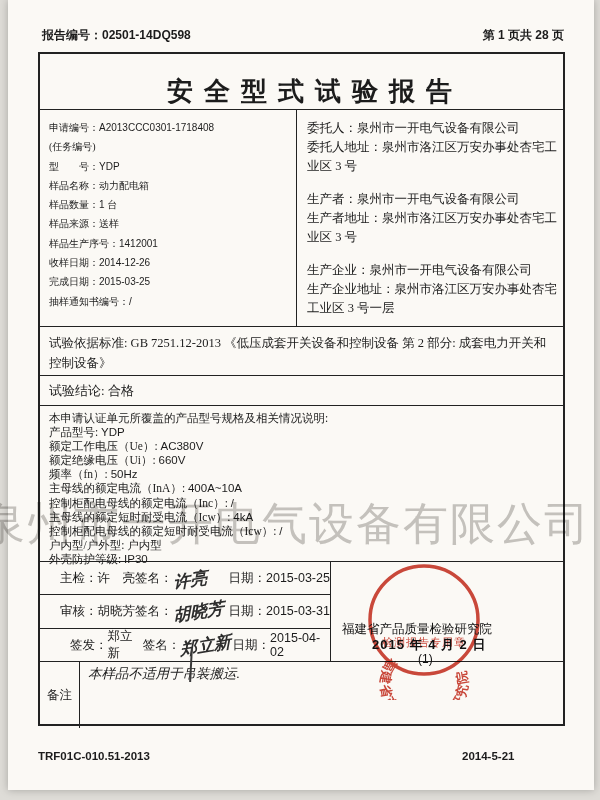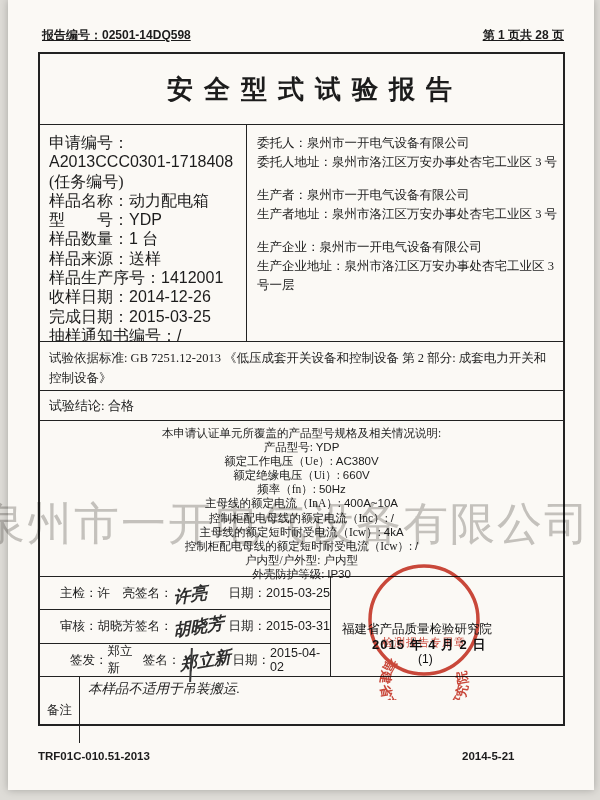--- a/index.html
+++ b/index.html
@@ -1,34 +1,34 @@
 <!DOCTYPE html>
 <html><head>
 <meta charset="utf-8">
 <style>
   html,body{margin:0;padding:0;}
   body{width:600px;height:800px;background:#dedcd7;font-family:"Liberation Serif","DejaVu Serif",serif;color:#1c1c1c;}
   .scan{position:relative;width:600px;height:800px;overflow:hidden;}
   .paper{position:absolute;left:8px;top:0;width:586px;height:790px;background:#fbf9f5;box-shadow:0 0 8px rgba(0,0,0,.25);}
   .val{font-family:"Liberation Sans","DejaVu Sans",sans-serif;}
   
-  .hdr{position:absolute;left:42px;top:27px;width:522px;display:flex;justify-content:space-between;font-size:12px;font-weight:bold;font-family:"Liberation Sans","DejaVu Sans",sans-serif;z-index:1;text-decoration:underline;}
+  .hdr{position:absolute;left:42px;top:27px;width:522px;display:flex;justify-content:space-between;font-size:12px;font-weight:bold;font-family:"Liberation Sans","DejaVu Sans",sans-serif;z-index:1;}
   .hdr .pg{display:flex;}
   
   .tbl{position:absolute;left:38px;top:52px;width:527px;height:674px;border:2px solid #222;box-sizing:border-box;background:transparent;z-index:1;}
   .row{box-sizing:border-box;border-bottom:1.5px solid #222;}
-  .title-row{height:71px;display:flex;align-items:center;justify-content:center;padding-left:16px;}
+  .title-row{height:56px;display:flex;align-items:flex-end;justify-content:center;padding-left:16px;}
   .doc-title{font-size:26px;font-weight:600;letter-spacing:11px;padding-left:11px;}
   .info-row{height:217px;display:flex;}
-  .info-left{width:207px;border-right:1.5px solid #222;box-sizing:border-box;padding:8px 4px 0 9px;font-size:16px;line-height:19.3px;overflow:hidden;}
+  .info-left{width:257px;border-right:1.5px solid #222;box-sizing:border-box;padding:8px 4px 0 9px;font-size:10px;line-height:19.3px;overflow:hidden;}
   .info-right{flex:1;padding:9px 6px 0 10px;font-size:12.5px;line-height:19px;overflow:hidden;}
   .blk{margin-bottom:14px;}
   .std-row{height:49px;padding:6px 10px 16px 9px;font-size:12.5px;line-height:20px;}
   .concl-row{height:30px;padding:6px 9px 0;font-size:13px;}
-  .cov-row{height:156px;padding:5px 9px 0;font-size:11.5px;line-height:14.1px;overflow:visible;text-align:center;}
+  .cov-row{height:156px;padding:5px 9px 0;font-size:11.5px;line-height:14.1px;overflow:visible;}
   .sig-sect{height:100px;display:flex;}
   .sig-left{width:290px;box-sizing:border-box;}
   .sig-row{height:33.3px;box-sizing:border-box;border-bottom:1.5px solid #222;display:flex;align-items:center;padding-left:20px;font-size:12.5px;}
   .sig-row:last-child{border-bottom:none;margin-left:10px;}
   .sig-right{flex:1;border-left:1.5px solid #222;position:relative;}
   .autograph{position:relative;z-index:2;display:inline-block;width:56px;font-size:17px;font-style:italic;font-weight:600;transform:rotate(-9deg) skewX(-6deg);color:#2d2d2d;}
   .sig-date{font-family:"Liberation Sans","DejaVu Sans",sans-serif;}
   .rmk-row{height:66px;display:flex;border-bottom:none;}
   .rmk-label{width:40px;border-right:1.5px solid #222;box-sizing:border-box;display:flex;align-items:center;justify-content:center;font-size:12.5px;}
   .rmk-body{flex:1;padding:3px 8px;font-size:13.5px;font-style:italic;transform-origin:left top;}
@@ -67,23 +67,23 @@
       <div class="doc-title">安全型式试验报告</div>
     </div>
 
     <div class="row info-row">
       <div class="info-left">
 
           <div><span class="label">申请编号：</span><span class="val">A2013CCC0301-1718408</span></div>
 
           <div><span class="label">(任务编号)</span><span class="val"></span></div>
 
+          <div><span class="label">型　　号：</span><span class="val">YDP</span></div>
+
           <div><span class="label">样品名称：</span><span class="val">动力配电箱</span></div>
-
-          <div><span class="label">型　　号：</span><span class="val">YDP</span></div>
 
           <div><span class="label">样品数量：</span><span class="val">1 台</span></div>
 
           <div><span class="label">样品来源：</span><span class="val">送样</span></div>
 
           <div><span class="label">样品生产序号：</span><span class="val">1412001</span></div>
 
           <div><span class="label">收样日期：</span><span class="val">2014-12-26</span></div>
 
           <div><span class="label">完成日期：</span><span class="val">2015-03-25</span></div>

